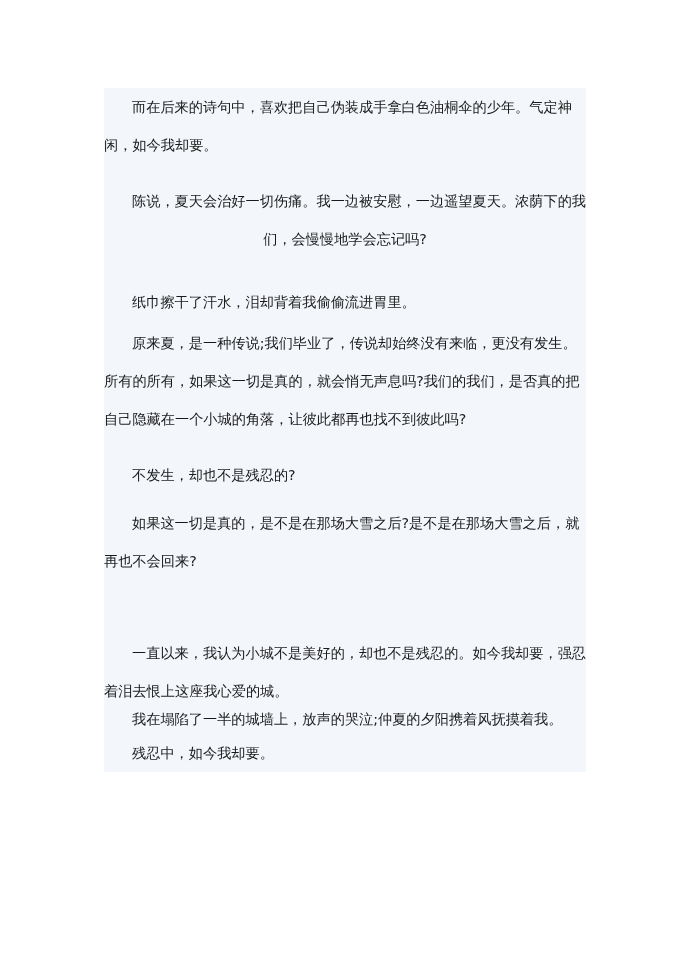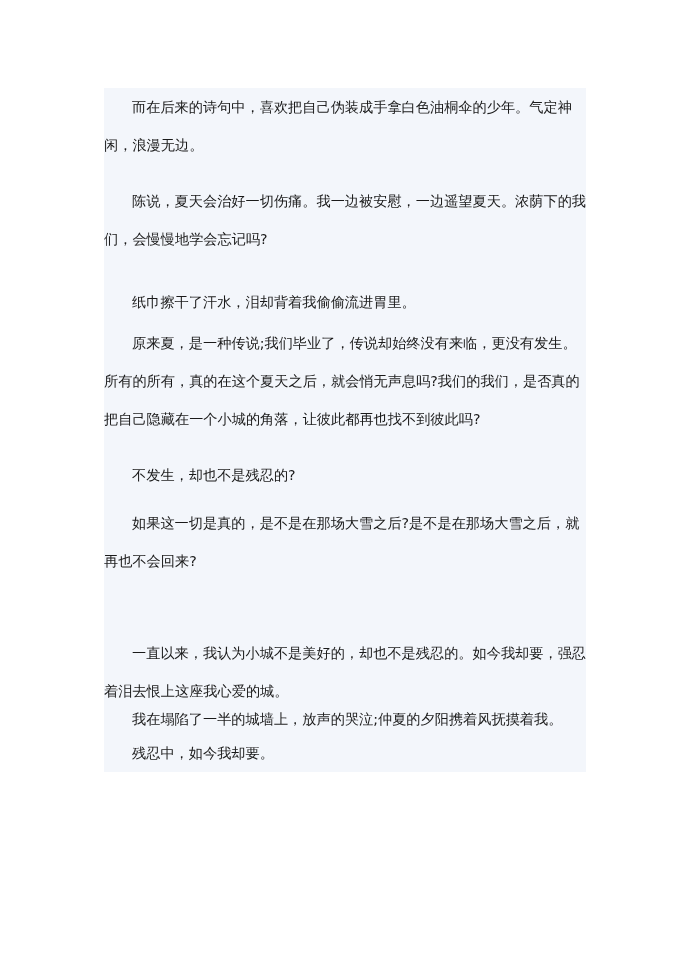--- a/index.html
+++ b/index.html
@@ -34,21 +34,21 @@
       letter-spacing: 0px;
       white-space: normal;
       word-break: break-all;
     }
   </style>
 </head>
 <body>
 
 <div class="panel"></div>
 
-<p class="para" style="top:88px;">而在后来的诗句中，喜欢把自己伪装成手拿白色油桐伞的少年。气定神闲，浪漫无边。</p>
-<p class="para" style="top:182px;">陈说，夏天会治好一切伤痛。我一边被安慰，一边遥望夏天。浓荫下的我们，会慢慢地学会忘记吗?</p>
+<p class="para" style="top:88px;">而在后来的诗句中，喜欢把自己伪装成手拿白色油桐伞的少年。气定神闲，如今我却要。</p>
+<p class="para" style="top:182px;text-align:center;">陈说，夏天会治好一切伤痛。我一边被安慰，一边遥望夏天。浓荫下的我们，会慢慢地学会忘记吗?</p>
 <p class="para" style="top:283px;">纸巾擦干了汗水，泪却背着我偷偷流进胃里。</p>
-<p class="para" style="top:324px;">原来夏，是一种传说;我们毕业了，传说却始终没有来临，更没有发生。所有的所有，真的在这个夏天之后，就会悄无声息吗?我们的我们，是否真的把自己隐藏在一个小城的角落，让彼此都再也找不到彼此吗?</p>
+<p class="para" style="top:324px;">原来夏，是一种传说;我们毕业了，传说却始终没有来临，更没有发生。所有的所有，如果这一切是真的，就会悄无声息吗?我们的我们，是否真的把自己隐藏在一个小城的角落，让彼此都再也找不到彼此吗?</p>
 <p class="para" style="top:456px;">不发生，却也不是残忍的?</p>
 <p class="para" style="top:504px;">如果这一切是真的，是不是在那场大雪之后?是不是在那场大雪之后，就再也不会回来?</p>
 <p class="para" style="top:634px;">一直以来，我认为小城不是美好的，却也不是残忍的。如今我却要，强忍着泪去恨上这座我心爱的城。</p>
 <p class="para" style="top:700px;">我在塌陷了一半的城墙上，放声的哭泣;仲夏的夕阳携着风抚摸着我。</p>
 <p class="para" style="top:734px;">残忍中，如今我却要。</p>
 
 </body></html>

